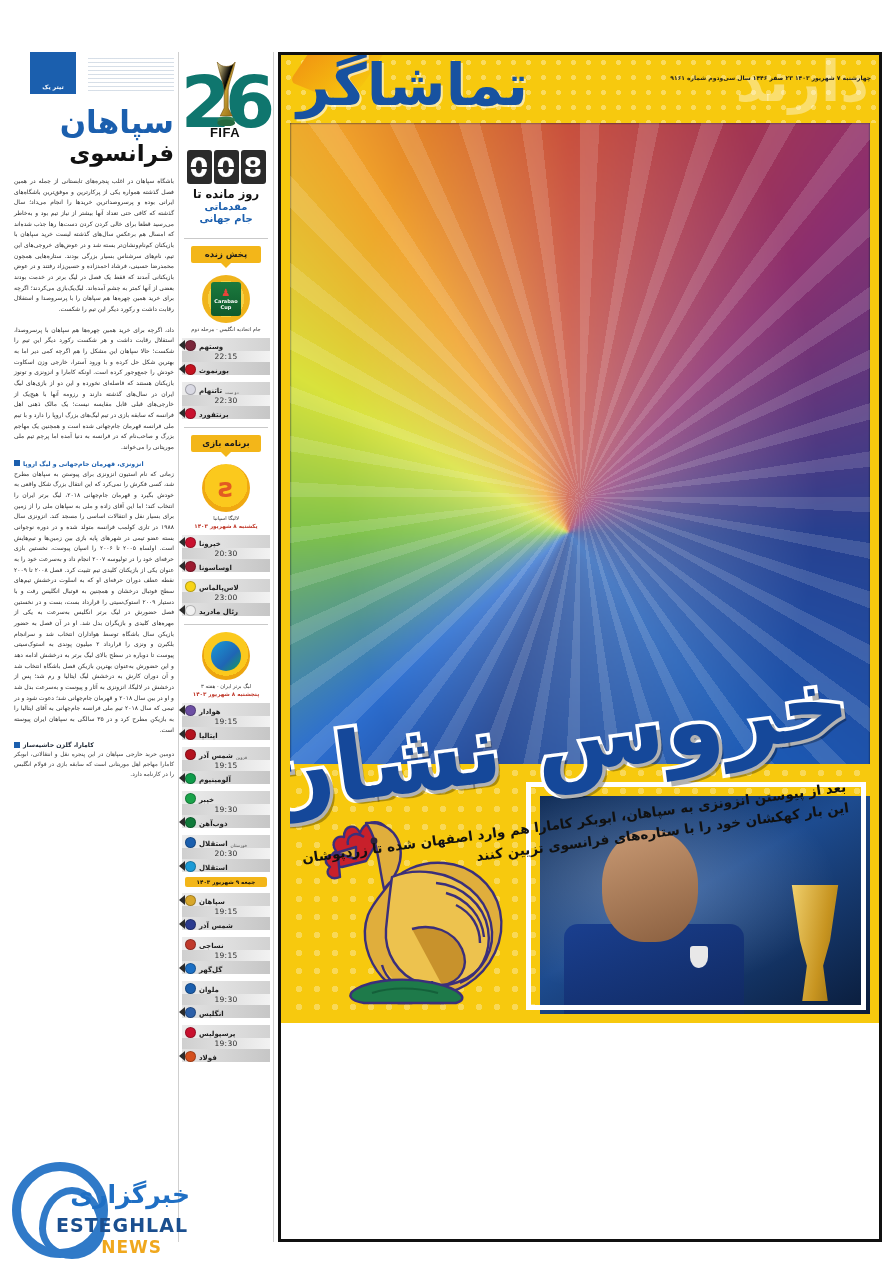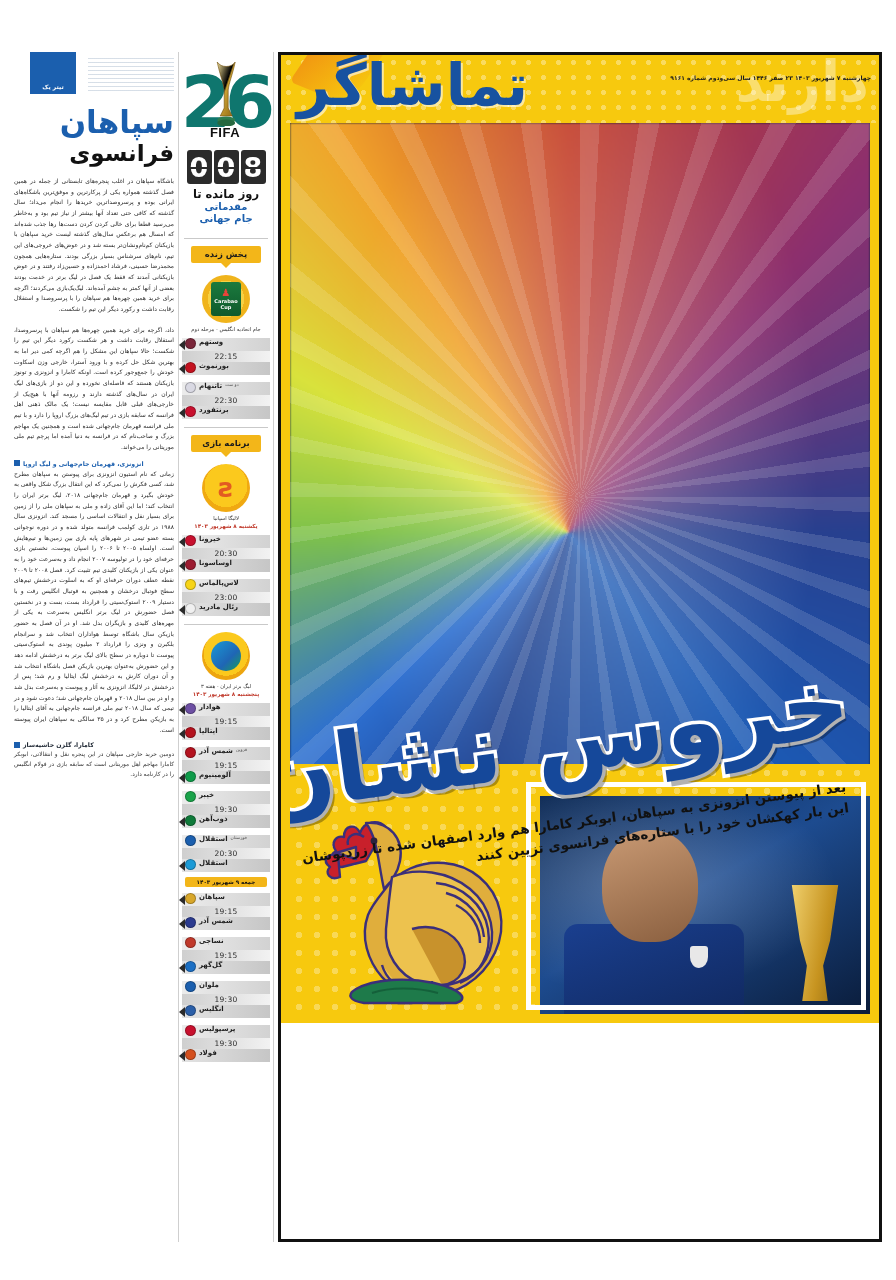--- a/index.html
+++ b/index.html
@@ -194,21 +194,21 @@
   }
   .comp-date {
     font-size: 5.6px; color: #c0392b; font-weight: bold;
     text-align: center; margin-top: 1px;
   }
 
   .match {
     position: relative; margin: 6px 3px 0; height: 38px;
   }
   .team-row {
-    display: flex; align-items: flex-start; gap: 3px;
+    display: flex; align-items: flex-end; gap: 3px;
     flex-direction: row-reverse;
     background: linear-gradient(to left, #d2d2d2, #ececec);
     height: 13px; padding: 0 3px;
   }
   .team-row.b { background: linear-gradient(to left, #c6c6c6, #e3e3e3); }
   .team-name {
     font-size: 7px; font-weight: bold; color: #1d1d1d; white-space: nowrap;
   }
   .team-sub { font-size: 4.4px; color: #555; }
   .crest {
@@ -495,20 +495,26 @@
     </div>
     <div class="body-text" style="margin-top:2px">زمانی که نام استیون انزونزی برای پیوستن به سپاهان مطرح شد، کسی فکرش را نمی‌کرد که این انتقال بزرگ شکل واقعی به خودش بگیرد و قهرمان جام‌جهانی ۲۰۱۸، لیگ برتر ایران را انتخاب کند؛ اما این آقای زاده و ملی به سپاهان ملی را از زمین برای بسیار نقل و انتقالات اساسی را مسجد کند. انزونزی سال ۱۹۸۸ در تاری کولمب فرانسه متولد شده و در دوره نوجوانی بسته عضو تیمی در شهرهای پایه بازی بین زمین‌ها و تیم‌هایش است. اولساه ۲۰۰۵ تا ۲۰۰۶ را اسپان پیوست، نخستین بازی حرفه‌ای خود را در تولیوسه ۲۰۰۷ انجام داد و به‌سرعت خود را به عنوان یکی از بازیکنان کلیدی تیم تثبیت کرد. فصل ۲۰۰۸ تا ۲۰۰۹ نقطه عطف دوران حرفه‌ای او که به اسلوت درخشش تیم‌های سطح فوتبال درخشان و همچنین به فوتبال انگلیس رفت و با دستیار ۲۰۰۹ استوک‌سیتی را قرارداد بست، بست و در نخستین فصل حضورش در لیگ برتر انگلیس به‌سرعت به یکی از مهره‌های کلیدی و بازیگران بدل شد. او در آن فصل به حضور بازیکن سال باشگاه توسط هواداران انتخاب شد و سرانجام بلکبرن و ونزی را قرارداد ۲ میلیون پوندی به استوک‌سیتی پیوست تا دوباره در سطح بالای لیگ برتر به درخشش ادامه دهد و این حضورش به‌عنوان بهترین بازیکن فصل باشگاه انتخاب شد و آن دوران کارش به درخشش لیگ ایتالیا و رم شد؛ پس از درخشش در لالیگا، انزونزی به آثار و پیوست و به‌سرعت بدل شد و او در بین سال ۲۰۱۸ و قهرمان جام‌جهانی شد؛ دعوت شود و در تیمی که سال ۲۰۱۸ تیم ملی فرانسه جام‌جهانی به آقای ایتالیا را به بازیکن مطرح کرد و در ۳۵ سالگی به سپاهان ایران پیوسته است.</div>
 
     <div class="caption-line">
       <span class="sq-icon"></span>
       <span>کامارا، گلزن حاشیه‌ساز</span>
     </div>
     <div class="caption-body">دومین خرید خارجی سپاهان در این پنجره نقل و انتقالاتی، ابوبکر کامارا مهاجم اهل موریتانی است که سابقه بازی در فولام انگلیس را در کارنامه دارد.</div>
   </div>
 
+  <div id="watermark">
+    <div class="wm-ring"></div>
+    <div class="wm-fa">خبرگزاری</div>
+    <div class="wm-en">ESTEGHLAL</div>
+    <div class="wm-news">NEWS</div>
+  </div>
 
   <div id="mid-col">
 
     <div id="fifa-block">
       <div class="fifa-mark">
         <div class="fifa-26">26</div>
         <svg class="fifa-trophy" viewBox="0 0 30 66">
           <defs>
             <linearGradient id="gold" x1="0" y1="0" x2="1" y2="1">
               <stop offset="0" stop-color="#f7e39a"></stop>

